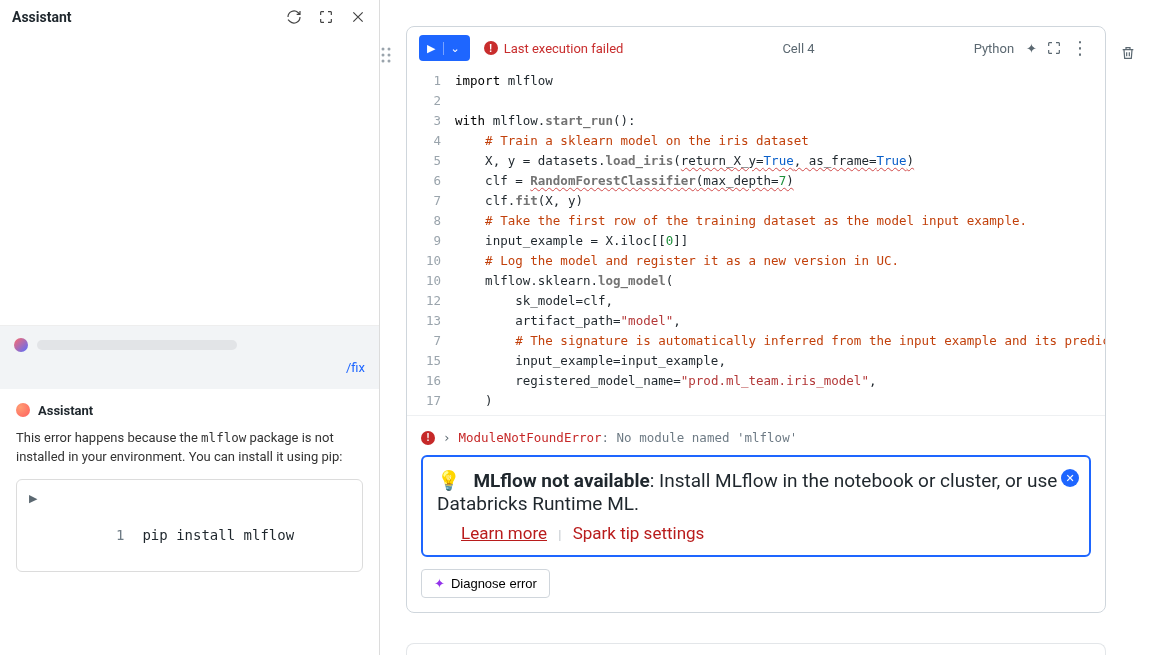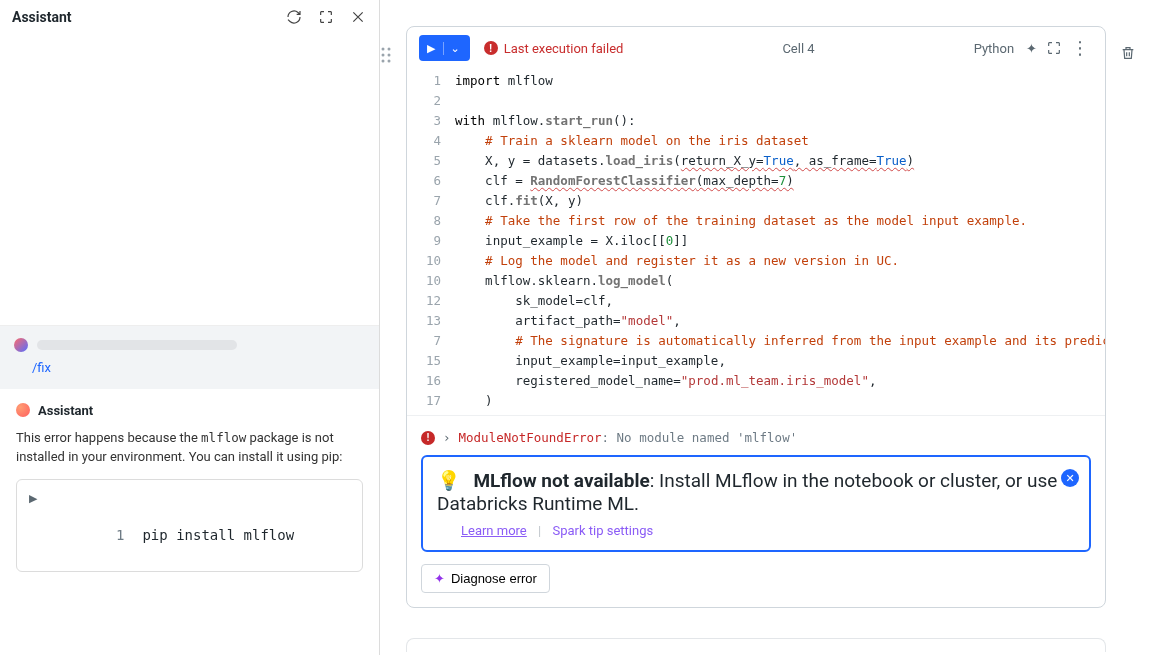--- a/index.html
+++ b/index.html
@@ -39,21 +39,21 @@
     }
     .fix-block .orb {
       display:inline-block; width:14px; height:14px; border-radius:50%;
       background: linear-gradient(135deg,#ff6b6b,#556dff);
       vertical-align: middle; margin-right:6px;
     }
     .fix-block .name-bar {
       display:inline-block; width:200px; height:10px; border-radius:5px;
       background:#e2e4e7; vertical-align:middle;
     }
-    .fix-link { color:#1e66ff; font-size:13px; margin-top:8px; display:block; margin-left:18px; cursor:pointer; }
+    .fix-link { color:#1e66ff; font-size:13px; margin-top:8px; display:block; margin-left:18px; cursor:pointer;text-align:right; }
     .assistant-body { padding: 14px 16px 0 16px; overflow-y:auto; flex:1; }
     .assistant-head { display:flex; align-items:center; font-weight:700; margin-bottom:10px; }
     .assistant-head .dot {
       width:14px; height:14px; border-radius:50%;
       background: radial-gradient(circle at 30% 30%, #ff9d73, #ff5f5f);
       margin-right:8px;
     }
     .assistant-text { font-size:13px; line-height:1.5; color:#333; margin-bottom:12px; }
     .assistant-text code { font-family: Menlo, Consolas, monospace; font-size:12.5px; }
     .code-snippet {
@@ -109,21 +109,21 @@
     .out-row .dot { width:14px; height:14px; border-radius:50%; background:#c62828; color:#fff; display:inline-flex; align-items:center; justify-content:center; font-size:10px; font-weight:700; margin-right:8px; }
     .out-row .chev { color:#5b6871; margin-right:8px; cursor:pointer; }
     .out-row .ename { color:#c62828; }
     .out-row .emsg { color:#6e7b85; }
     .hint-box {
       border:2px solid #1e66ff; border-radius:6px; background:#fff;
       padding:12px 14px 12px 14px; position:relative; margin-bottom:12px;
     }
     .hint-title { font-size:19px; margin-bottom:8px; }
     .hint-title .bulb { color:#f5a623; margin-right:8px; }
-    .hint-links a { color:#8b5cf6; text-decoration:none; font-size:13px; cursor:pointer; }
+    .hint-links a { color:#b91c1c; text-decoration:none; font-size:17px; cursor:pointer; }
     .hint-sep { color:#c0c6cc; margin:0 8px; }
     .hint-close { position:absolute; right:10px; top:12px; width:18px; height:18px; border-radius:50%; background:#1e66ff; color:#fff; display:flex; align-items:center; justify-content:center; font-size:11px; cursor:pointer; }
     .diag-btn {
       border:1px solid #d0d6dc; background:#fff; border-radius:4px;
       padding:6px 12px; font-size:13px; display:inline-flex; align-items:center; cursor:pointer;
     }
     .diag-btn .sp { color:#9333ea; margin-right:6px; }
     .next-cell { height:14px; border-top-left-radius:8px; border-top-right-radius:8px; border:1px solid #e3e6e9; border-bottom:none; margin-top:30px; margin-left:6px; max-width:700px; }
   </style>
 </head>

